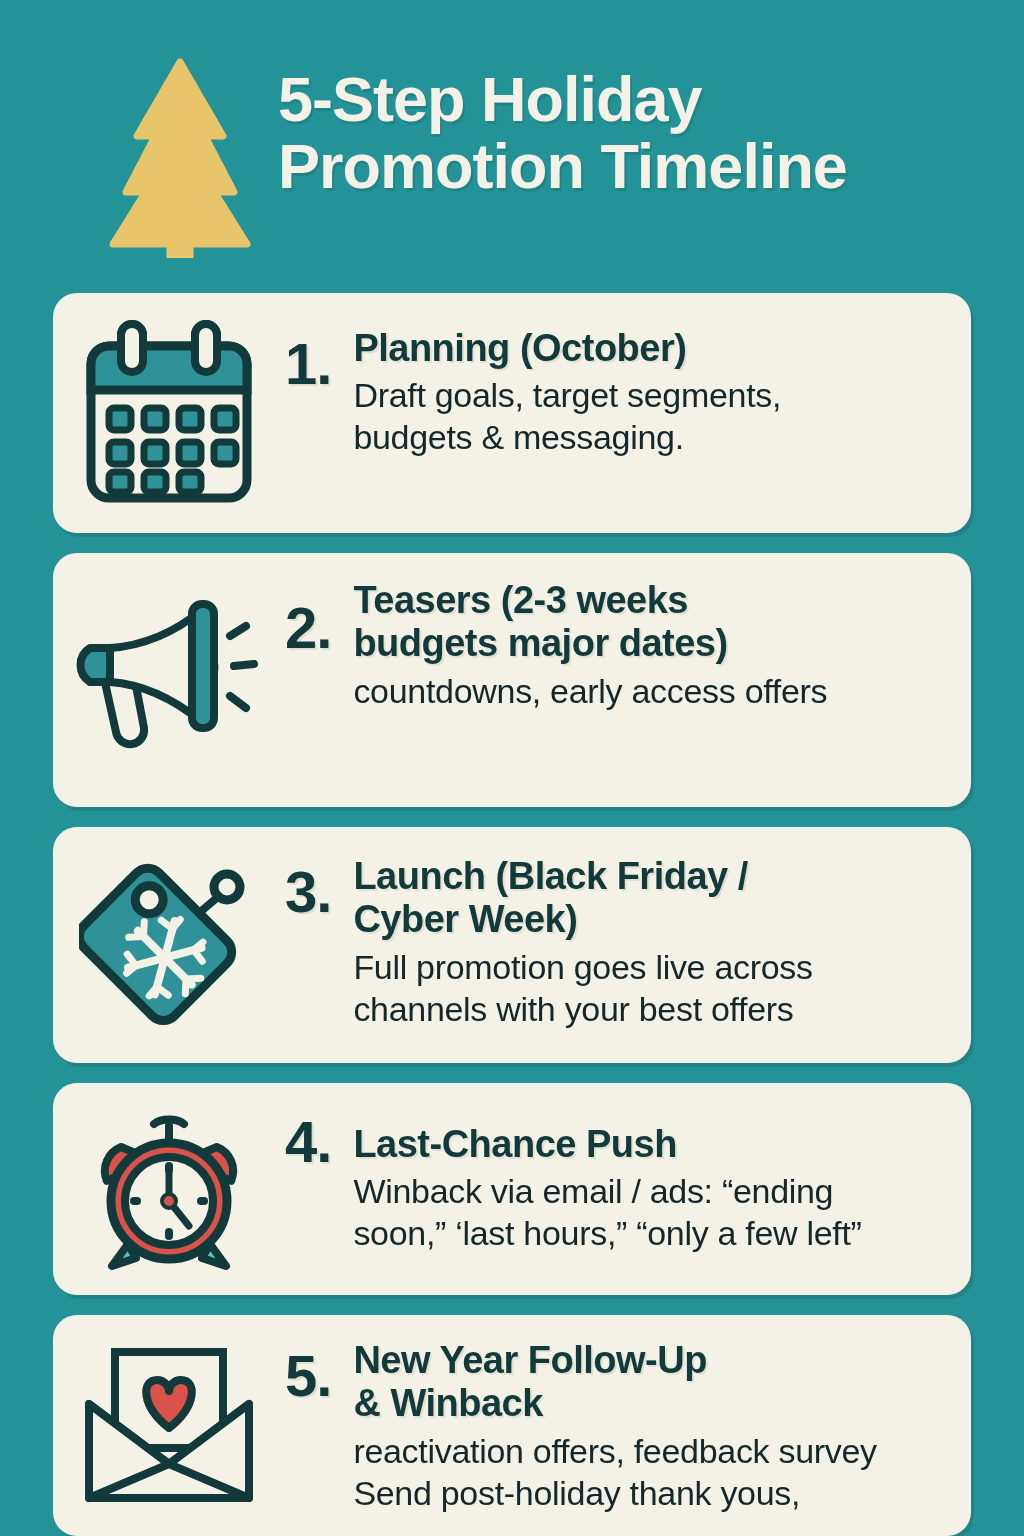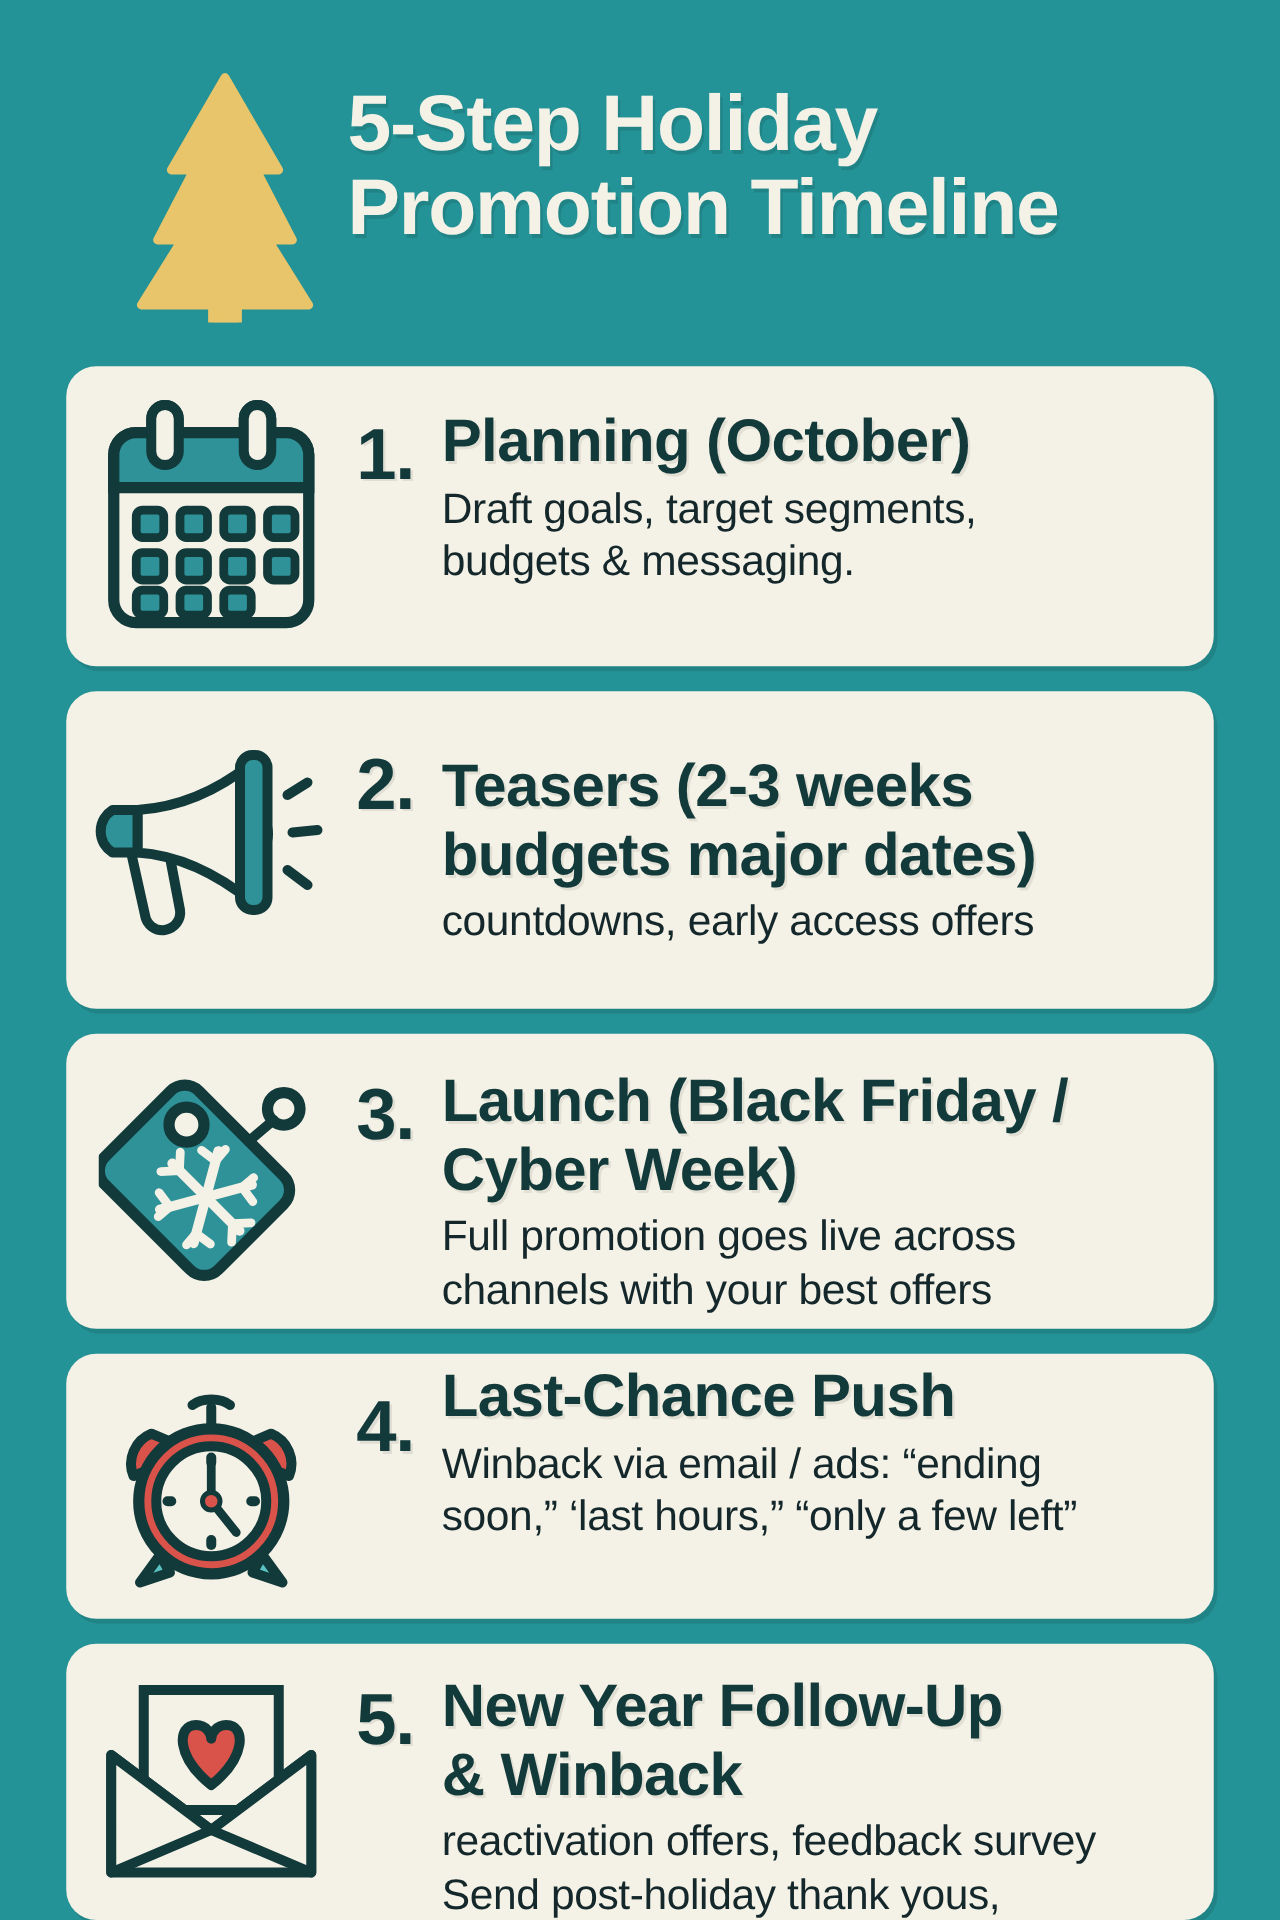--- a/index.html
+++ b/index.html
@@ -81,27 +81,27 @@
   .card-3 .num { padding-top:36px; }
   .card-4 .num { padding-top:30px; }
   .card-5 .num { padding-top:32px; }
 
   .text-cell {
     flex:1 1 auto;
     padding-left:22px;
     padding-right:14px;
   }
   .card-1 .text-cell { padding-top:34px; }
-  .card-2 .text-cell { padding-top:50px; }
+  .card-2 .text-cell { padding-top:26px; }
   .card-3 .text-cell { padding-top:28px; }
-  .card-4 .text-cell { padding-top:8px; }
+  .card-4 .text-cell { padding-top:40px; }
   .card-5 .text-cell { padding-top:24px; }
 
   .step-title {
-    font-size:48px;
+    font-size:38px;
     font-weight:bold;
     color:#123A3A;
     line-height:1.14;
     letter-spacing:-0.5px;
     text-shadow:2px 2px 0 rgba(0,0,0,0.07);
   }
   .step-desc {
     font-size:34px;
     color:#14272B;
     line-height:1.24;

